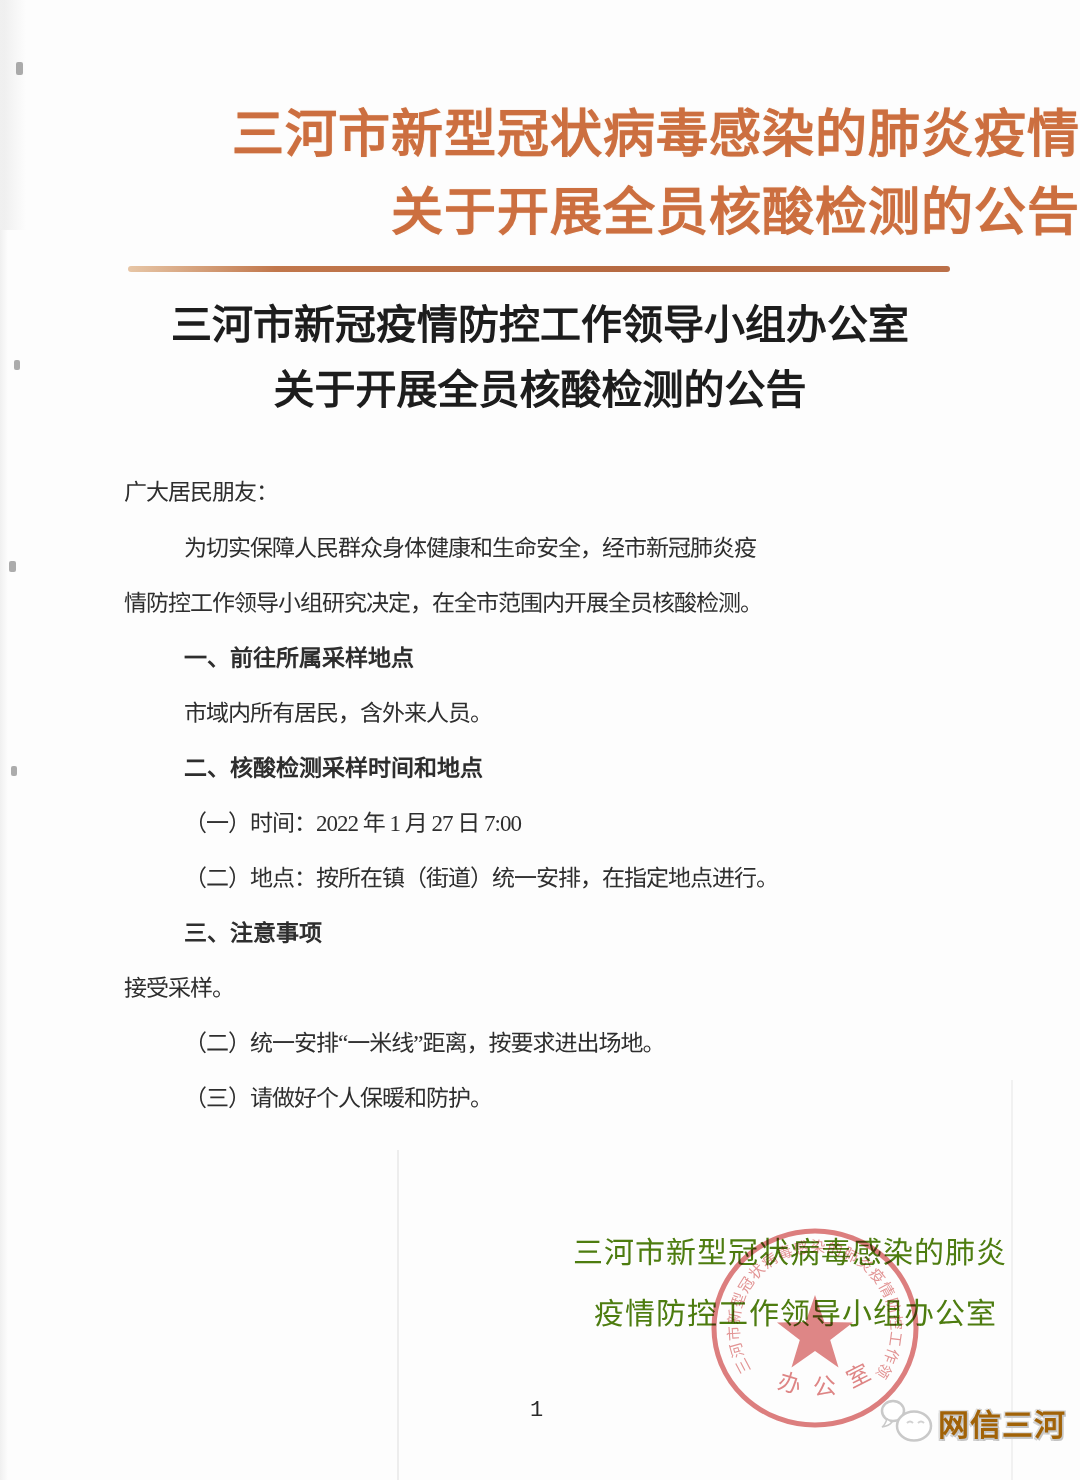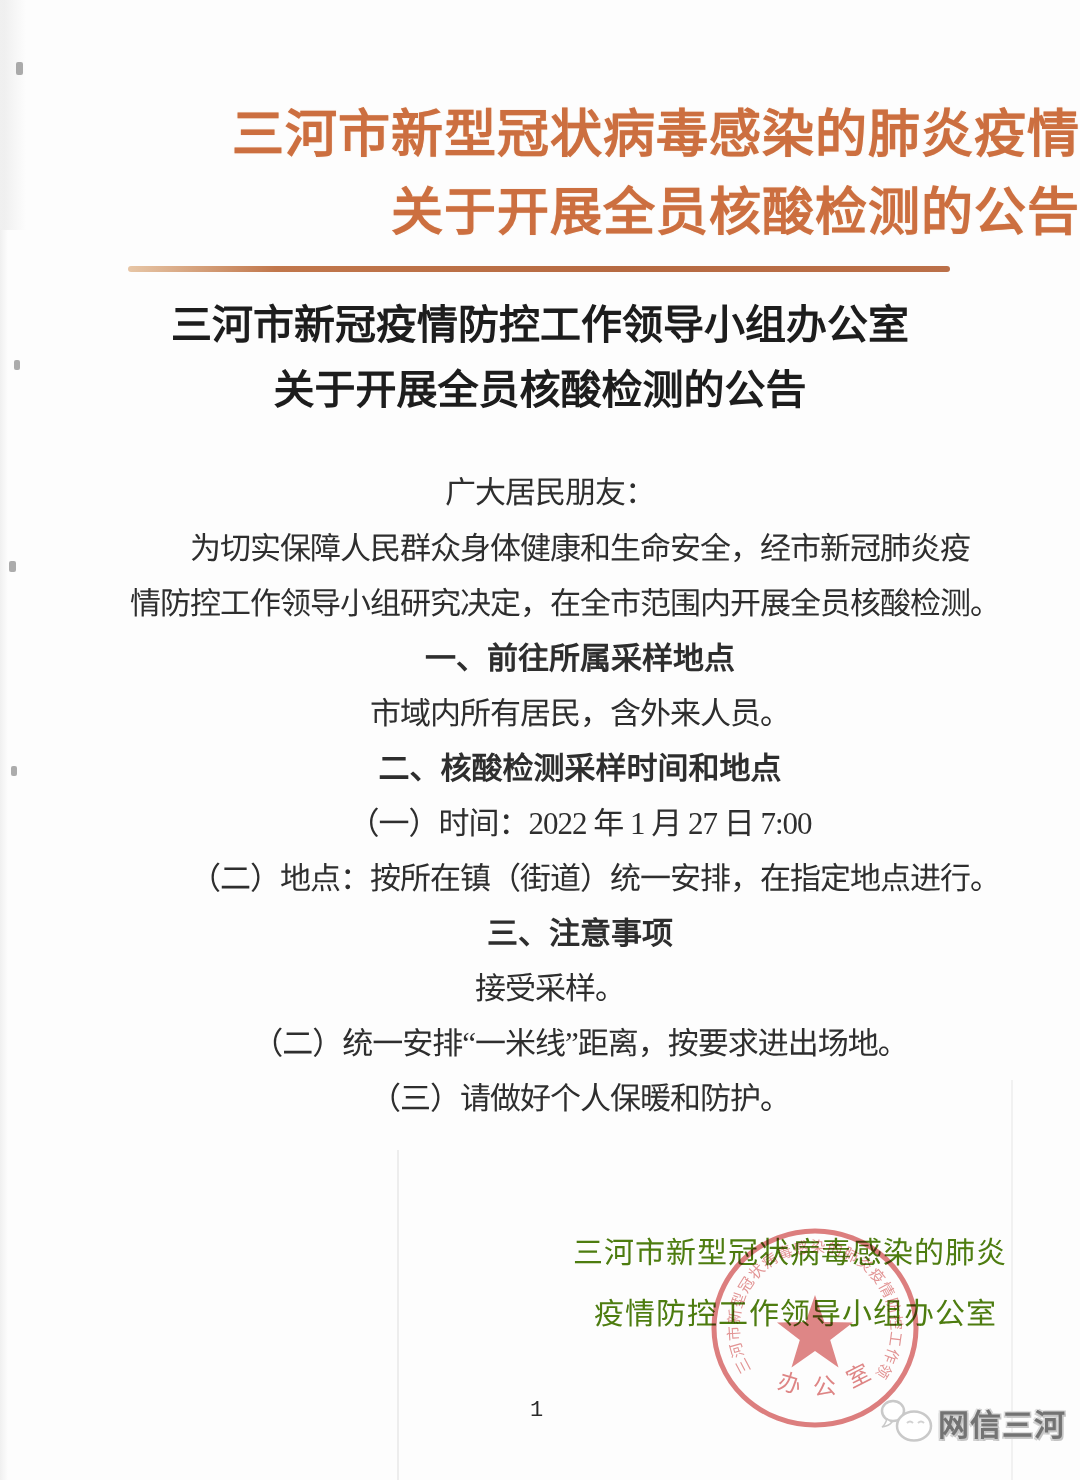--- a/index.html
+++ b/index.html
@@ -37,25 +37,24 @@
   .doc-title{
     position:absolute;top:293px;left:0;width:100%;
     text-align:center;
     font-family:"Liberation Sans","DejaVu Sans",sans-serif;
     font-weight:bold;
     font-size:41px;line-height:65px;
     color:#1d1d1d;
   }
   
   .body-block{
-    position:absolute;left:130px;top:465px;width:840px;
-    font-size:31px;line-height:55px;
+    position:absolute;left:124px;top:465px;width:840px;
+    font-size:23px;line-height:55px;
     letter-spacing:-1px;
     white-space:nowrap;
-    text-align:center;
   }
   .line{height:55px;}
   .indent{padding-left:60px;}
   .bold{font-family:"Liberation Sans","DejaVu Sans",sans-serif;font-weight:bold;letter-spacing:0;}
   .gap{margin-top:1px;}
   
   .sig{position:absolute;font-size:30px;letter-spacing:1px;color:#4d7c0f;white-space:nowrap;}
   .sig-1{left:573px;top:1228px;}
   .sig-2{left:594px;top:1289px;}
   .sig-date{left:668px;top:1350px;letter-spacing:3px;}
@@ -65,21 +64,21 @@
   
   .page-num{position:absolute;left:530px;top:1398px;
     font-family:"Liberation Mono","DejaVu Sans Mono",monospace;
     font-size:22px;color:#2a2a2a;}
   
   .watermark{position:absolute;left:880px;top:1398px;display:flex;align-items:center;}
   .wm-icon{width:54px;height:48px;}
   .wm-text{
     font-family:"Liberation Sans","DejaVu Sans",sans-serif;
     font-weight:bold;font-size:31px;letter-spacing:1px;
-    color:#737373;
+    color:#a16207;
     text-shadow:1.5px 1.5px 0 #c4c4c4,-1.5px -1.5px 0 #dedede,
                 1.5px -1.5px 0 #d2d2d2,-1.5px 1.5px 0 #d2d2d2,0 0 2px #cfcfcf;
     margin-left:4px;white-space:nowrap;
   }
 </style>
 </head>
 <body>
 
 <div class="page">
 

